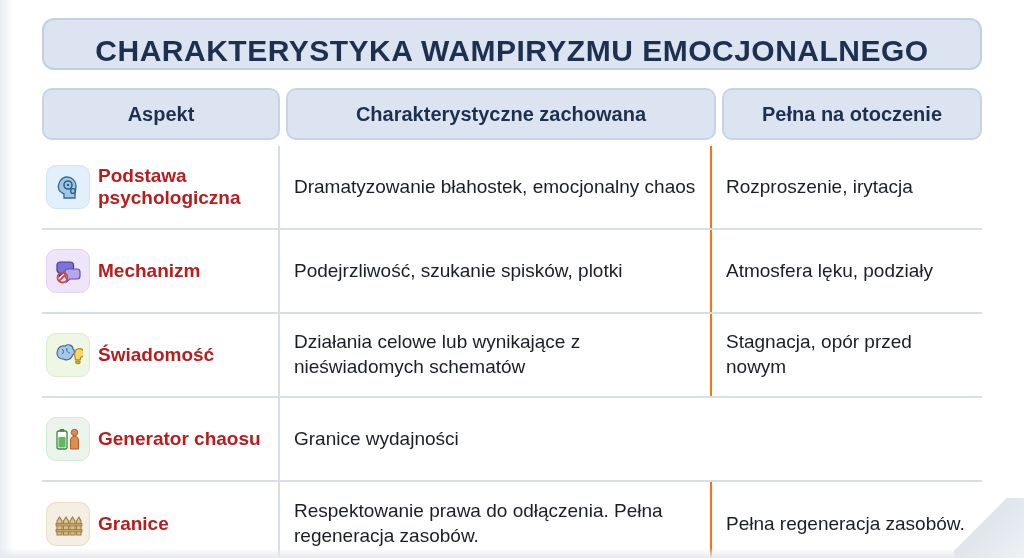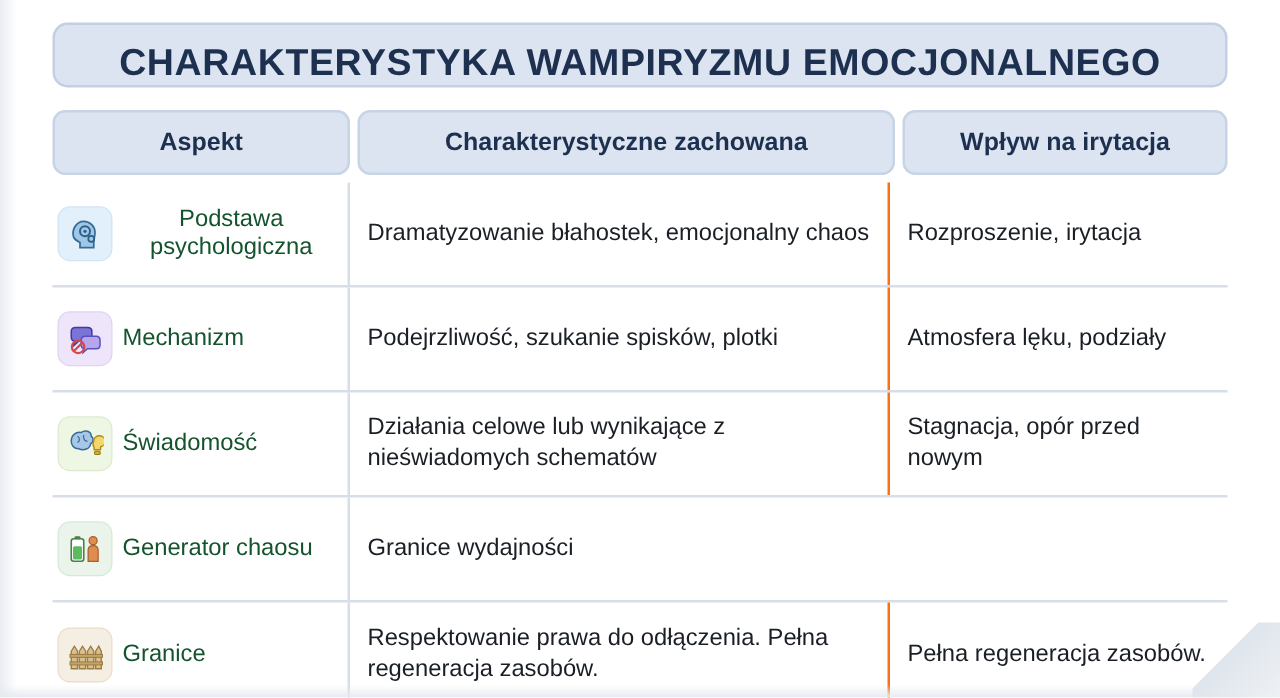--- a/index.html
+++ b/index.html
@@ -89,24 +89,23 @@
     width: 238px;
     display: flex;
     align-items: center;
     gap: 8px;
     padding: 8px 6px 8px 4px;
     box-sizing: border-box;
     border-right: 2px solid #d7dee8;
   }
   .aspect-label {
     font-size: 19px;
-    font-weight: normal;
-    color: #14532d;
+    font-weight: bold;
+    color: #b91c1c;
     line-height: 1.15;
-    text-align: center;
   }
   .cell-behavior {
     width: 432px;
     padding: 10px 14px 10px 14px;
     box-sizing: border-box;
     display: flex;
     align-items: center;
     border-right: 2px solid #f97316;
     font-size: 19px;
     color: #1a1f26;
@@ -176,21 +175,21 @@
 
   <div class="left-edge"></div>
 
   <div class="title-bar">
     <div class="title-text">CHARAKTERYSTYKA WAMPIRYZMU EMOCJONALNEGO</div>
   </div>
 
   <div class="header-row">
     <div class="header-cell hc-1">Aspekt</div>
     <div class="header-cell hc-2">Charakterystyczne zachowana</div>
-    <div class="header-cell hc-3">Wpływ na irytacja</div>
+    <div class="header-cell hc-3">Pełna na otoczenie</div>
   </div>
 
   <div class="table-body">
 
     <div class="row">
       <div class="cell-aspect">
         <span class="icon-badge ic-1">
           <svg width="30" height="30" viewBox="0 0 30 30" aria-hidden="true">
             <path d="M6 18 C4 12 8 5 14 5 C19 5 23 9 23 14 C23 17 22 19 22 22 L22 26 L11 26 L11 22 C9 21 7 20 6 18 Z" fill="#9fc8e8" stroke="#3a6b93" stroke-width="1.4"></path>
             <circle cx="15" cy="13" r="4" fill="none" stroke="#2f5e86" stroke-width="1.6"></circle>

